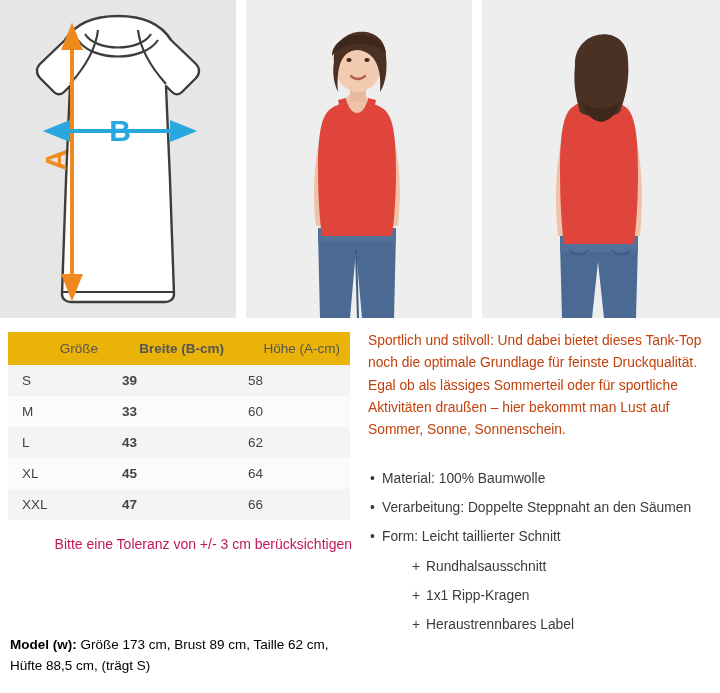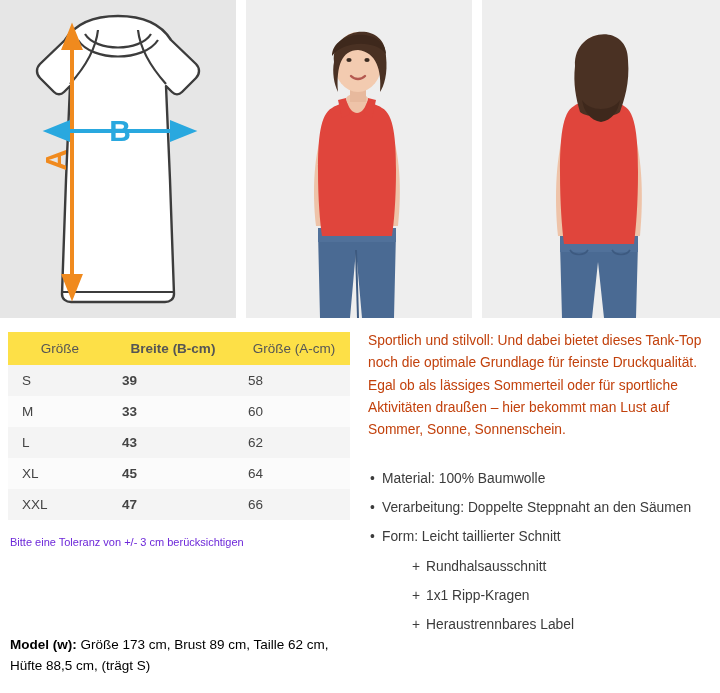--- a/index.html
+++ b/index.html
@@ -48,41 +48,42 @@
 
   
   table.size-table {
     border-collapse: collapse;
     width: 342px;
     margin-top: 14px;
     margin-left: 8px;
     font-size: 13.5px;
   }
   table.size-table th {
-    text-align: center;
+    text-align: right;
     font-weight: normal;
     color: #555;
     padding: 9px 10px 9px 14px;
-    background: #fde047;
+    background: #eab308;
     font-size: 13.5px;
   }
   table.size-table td {
     padding: 8px 10px 8px 14px;
     color: #444;
     font-size: 13.5px;
   }
   table.size-table tr.odd td { background: #f4f4f4; }
   table.size-table tr.even td { background: #fbfbfb; }
   table.size-table th.c0, table.size-table td.c0 { width: 100px; }
   table.size-table th.c1, table.size-table td.c1 { width: 126px; font-weight: bold; }
 
   .tolerance {
     margin: 16px 0 0 10px;
-    font-size: 11px;
-    color: #6d28d9;
+    font-size: 14px;
+    color: #be185d;
+    text-align: right;
   }
 
   .model-note {
     position: absolute;
     left: 10px;
     bottom: 16px;
     width: 345px;
     font-size: 13.5px;
     line-height: 1.55;
     color: #000000;
@@ -231,21 +232,21 @@
   </div>
 
   <div class="lower">
 
     <div class="left-col">
       <table class="size-table">
         <thead>
           <tr>
             <th class="c0">Größe</th>
             <th class="c1">Breite (B-cm)</th>
-            <th class="c2">Größe (A-cm)</th>
+            <th class="c2">Höhe (A-cm)</th>
           </tr>
         </thead>
         <tbody>
           <tr class="odd">
             <td class="c0">S</td>
             <td class="c1">39</td>
             <td class="c2">58</td>
           </tr>
           <tr class="even">
             <td class="c0">M</td>

